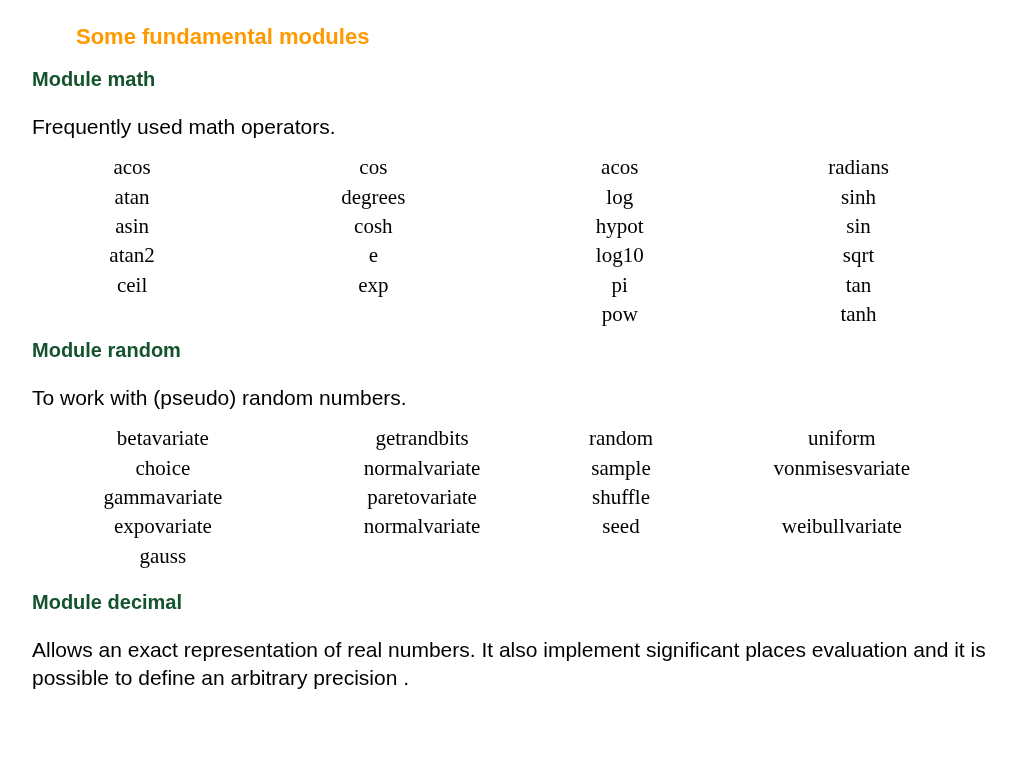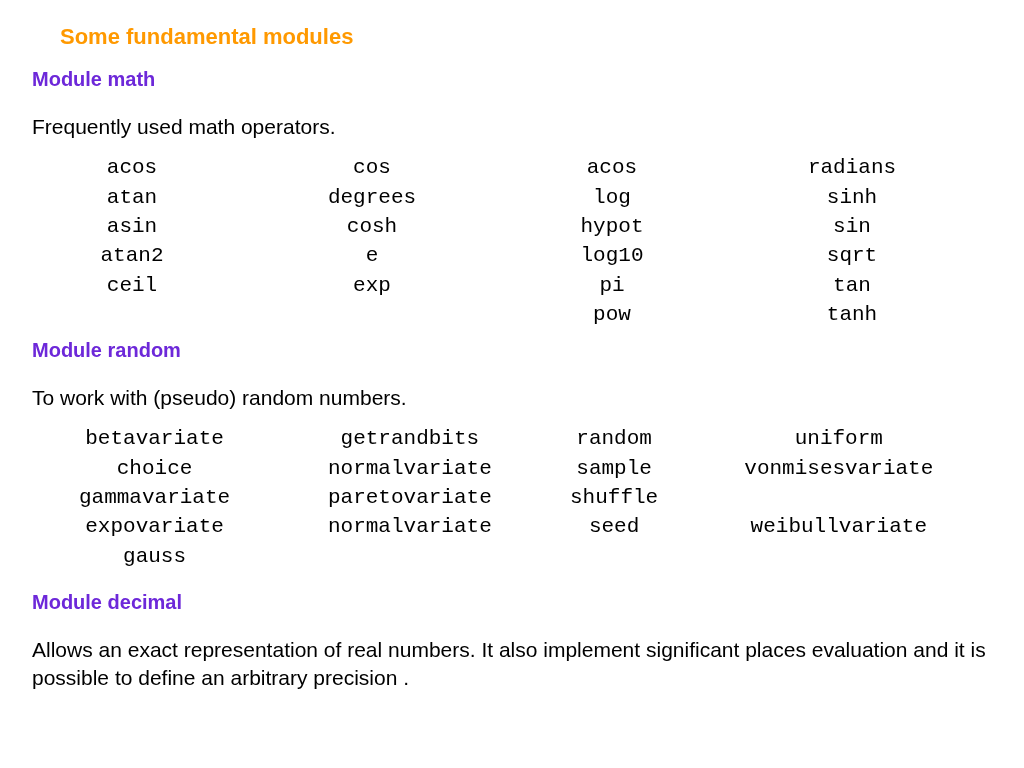--- a/index.html
+++ b/index.html
@@ -11,24 +11,24 @@
     font-family: Arial, Helvetica, sans-serif;
     color: #000;
   }
   .page {
     padding: 24px 32px 0 32px;
   }
   .main-title {
     color: #ff9900;
     font-weight: bold;
     font-size: 22px;
-    margin: 0 0 18px 28px;
+    margin: 0 0 18px 44px;
   }
   .section-title {
-    color: #6d28d9;
+    color: #14532d;
     font-weight: bold;
     font-size: 20px;
     margin: 0 0 22px 0;
   }
   .section-desc {
     font-size: 21px;
     margin: 12px 0 12px 0;
     line-height: 1.35;
   }
   .func-table {
@@ -36,20 +36,21 @@
     border-collapse: collapse;
     font-family: "Courier New", Courier, monospace;
     font-size: 21px;
     margin-bottom: 10px;
   }
   .func-table td {
     text-align: center;
     padding: 1px 0;
     vertical-align: top;
     line-height: 1.3;
+    font-family: Liberation Serif, serif;
   }
   .tight { margin-bottom: 20px; }
 </style>
 </head>
 <body>
 
 <div class="page">
   <h1 class="main-title">Some fundamental modules</h1>
 
   <h2 class="section-title">Module math</h2>

